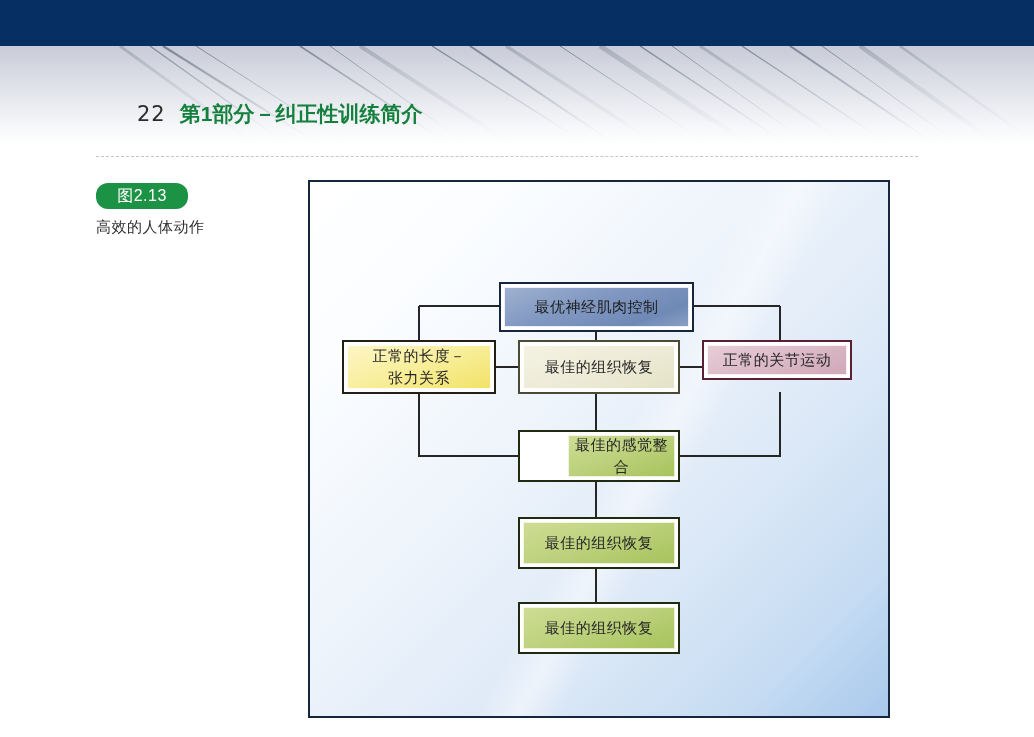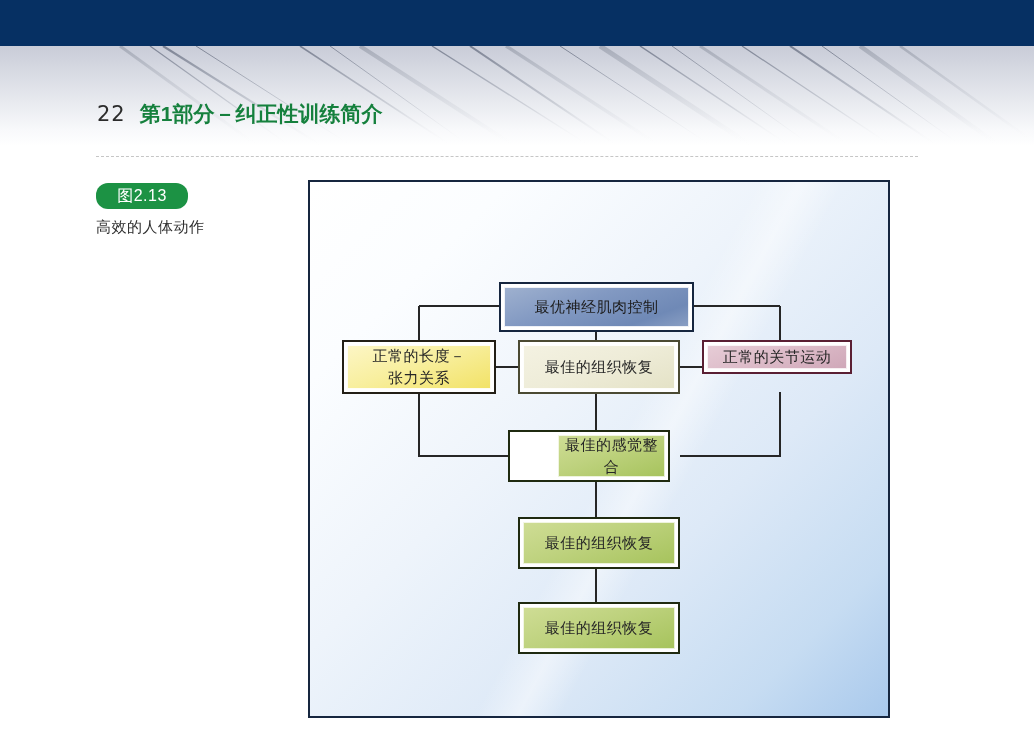--- a/index.html
+++ b/index.html
@@ -23,20 +23,21 @@
   }
   .header-sheen svg{position:absolute;left:0;top:0;}
 
   .page-head{
     position:absolute;left:97px;top:100px;
     white-space:nowrap;
   }
   .page-number{
     font-size:21px;color:#2b2b2b;letter-spacing:1px;
     font-family:"DejaVu Sans",sans-serif;
+    margin-left:40px;
   }
   .page-title{
     font-size:21px;color:#15803d;font-weight:bold;
     margin-left:14px;letter-spacing:0px;
   }
 
   .rule{
     position:absolute;left:96px;top:156px;width:822px;height:0;
     border-top:1px dashed #c6c6c6;
   }
@@ -121,21 +122,21 @@
   }
   .n-cream .inner{
     width:100%;height:100%;
     display:flex;align-items:center;justify-content:center;
     background:linear-gradient(160deg,#f4f2e2 0%,#eeecd8 50%,#e4e2c6 100%);
     box-shadow:inset 0 0 0 1px rgba(255,255,255,.9);
   }
 
   
   .n-pink{
-    left:392px;top:158px;width:150px;height:34px;
+    left:392px;top:158px;width:150px;height:40px;
     border:2px solid #5a1f33;
     background:#ffffff;padding:3px;
   }
   .n-pink .inner{
     width:100%;height:100%;
     display:flex;align-items:center;justify-content:center;
     background:linear-gradient(160deg,#e7cdd7 0%,#ddbcc9 45%,#cfa7b8 100%);
     box-shadow:inset 0 0 0 1px rgba(255,255,255,.8);
   }
 
@@ -144,21 +145,21 @@
     width:162px;height:52px;
     border:2px solid #1f2a10;
     background:#ffffff;padding:3px;
   }
   .n-green .inner{
     width:100%;height:100%;
     display:flex;align-items:center;justify-content:center;
     background:linear-gradient(160deg,#cfdd95 0%,#bed27e 45%,#a6c35c 100%);
     box-shadow:inset 0 0 0 1px rgba(255,255,255,.75);
   }
-  .g1{left:198px;top:248px;padding-left:48px;}
+  .g1{left:208px;top:248px;padding-left:48px;}
   .g2{left:208px;top:335px;}
   .g3{left:208px;top:420px;}
 
   .two-line{white-space:pre-line;}
 </style>
 </head>
 <body>
 
 <div class="header-band"></div>
 

